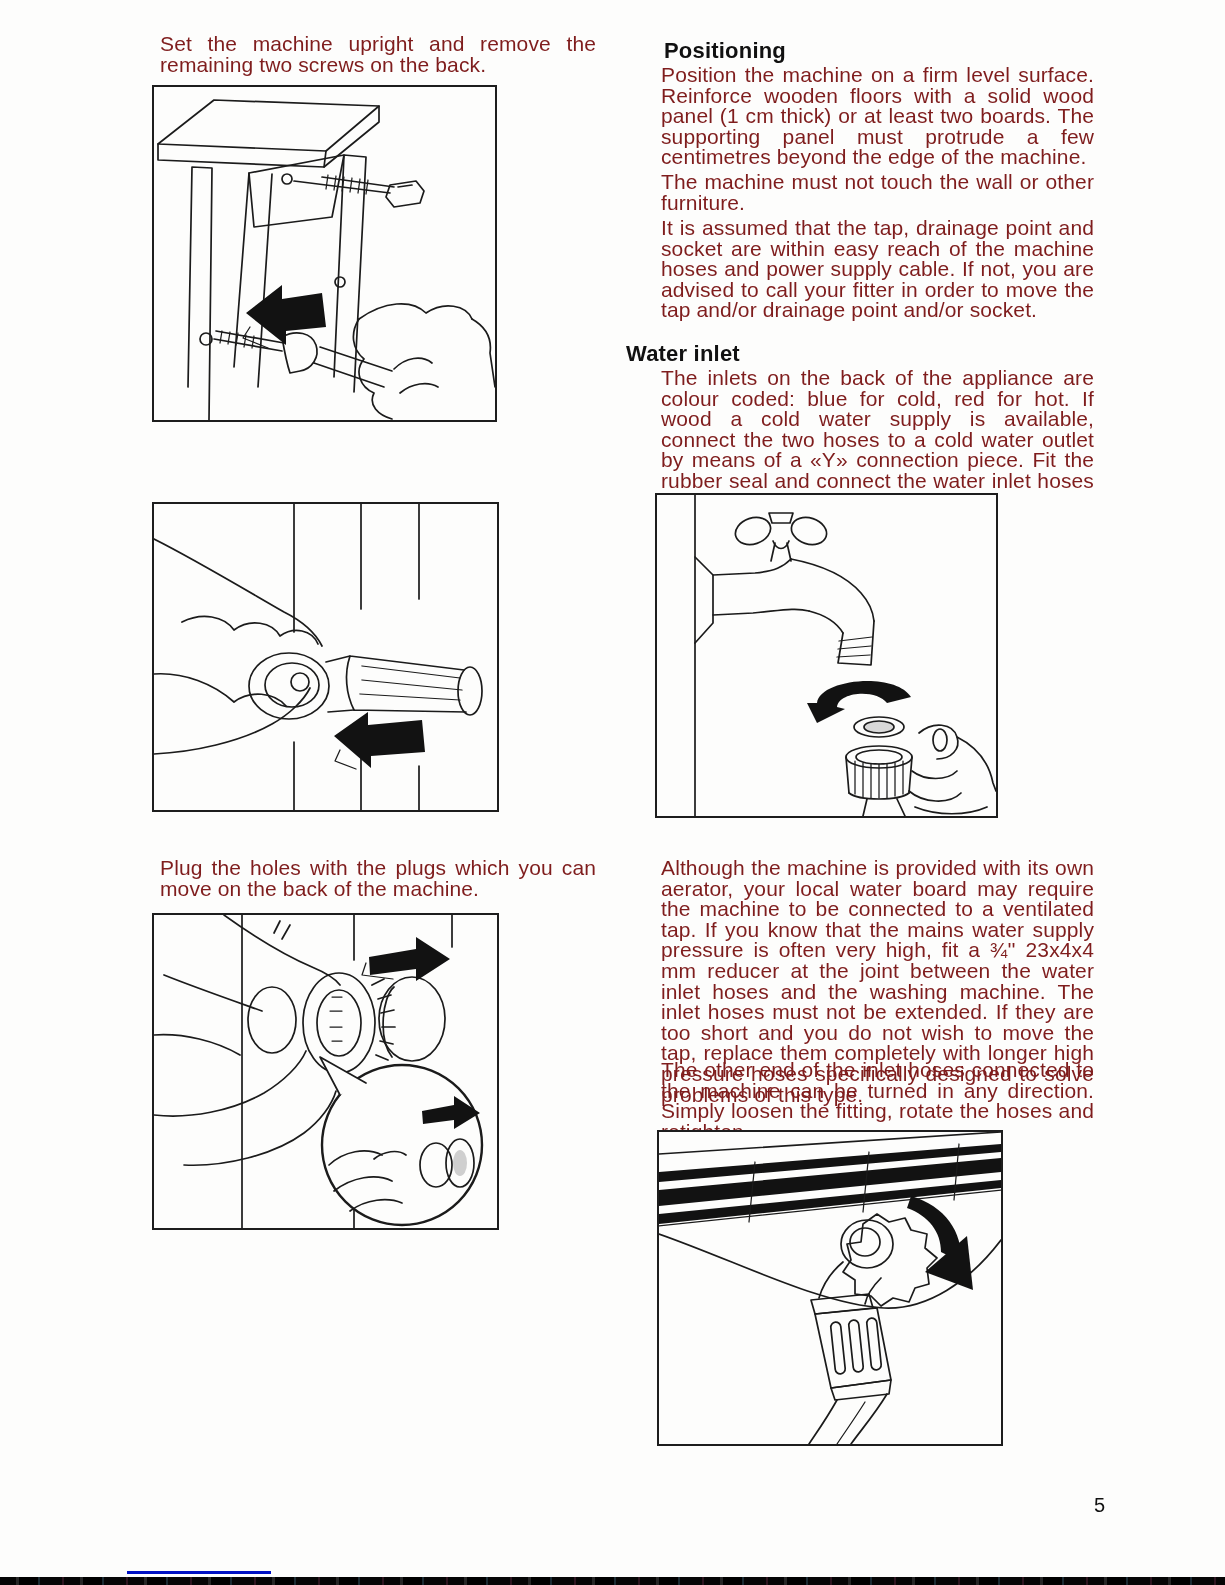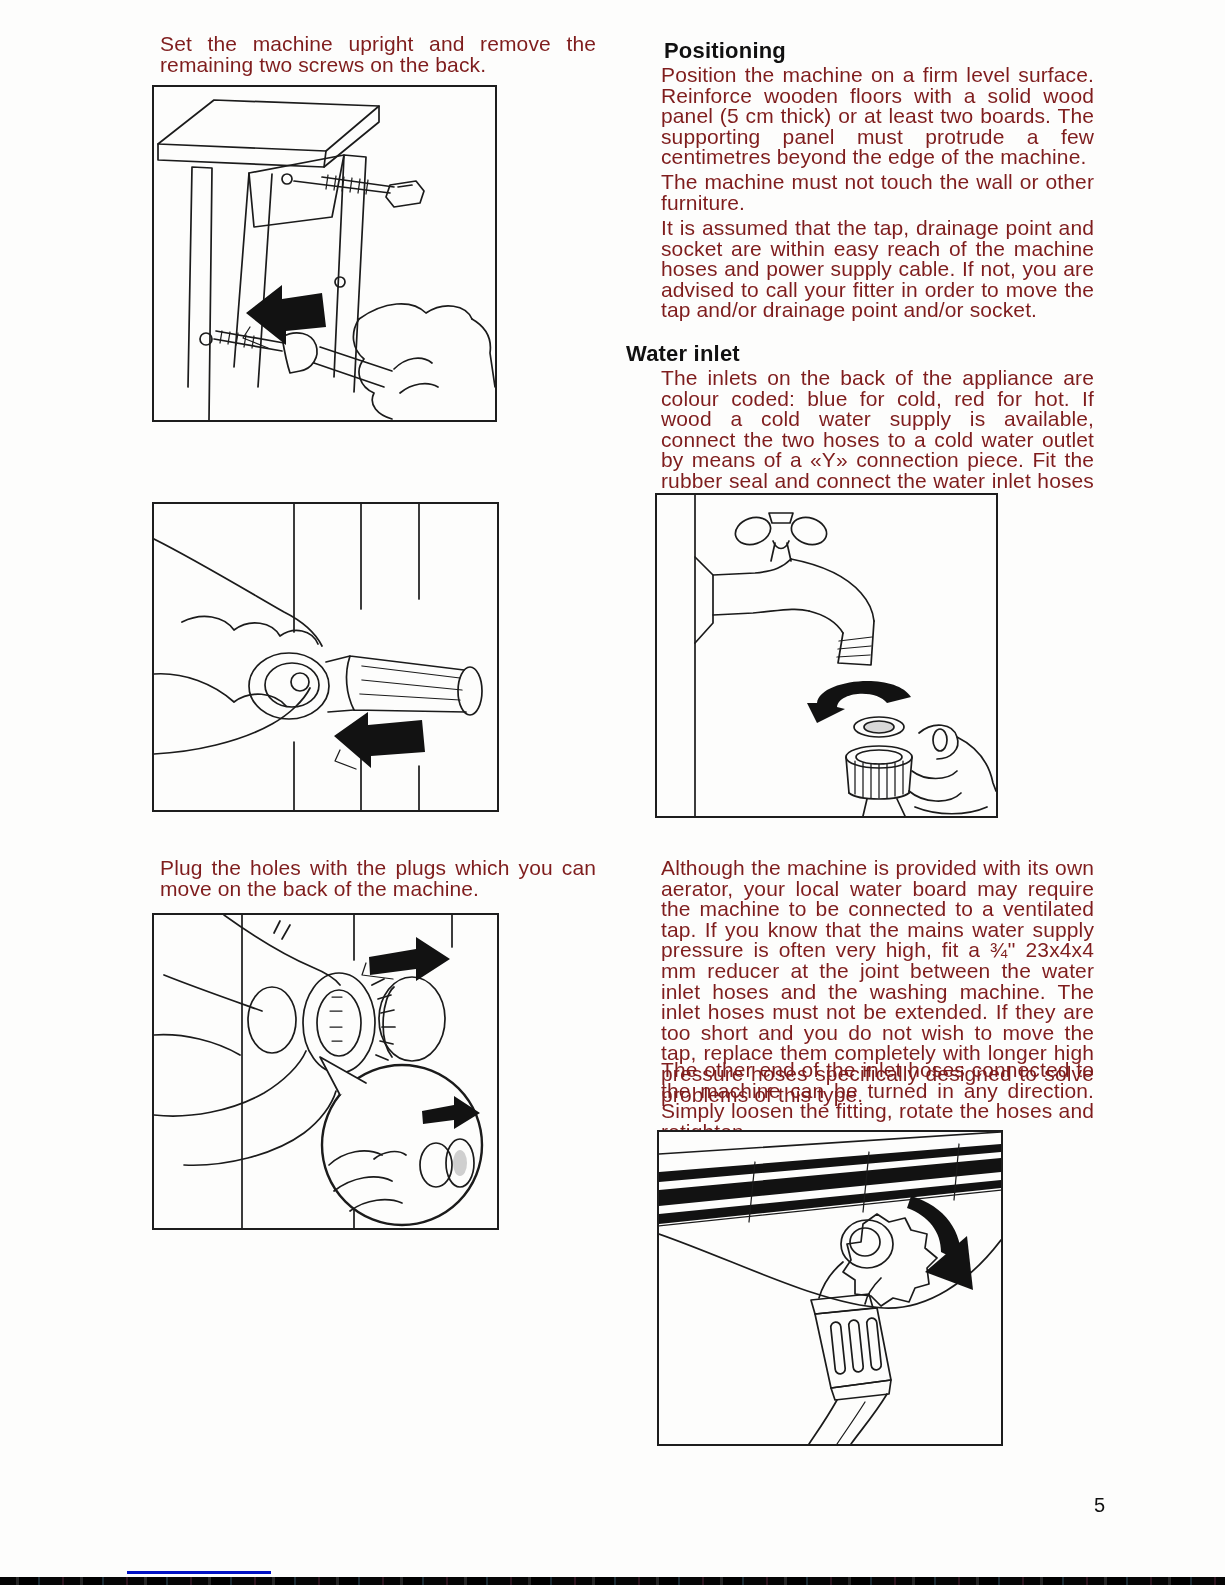--- a/index.html
+++ b/index.html
@@ -125,21 +125,21 @@
         <ellipse cx="306" cy="248" rx="14" ry="24"></ellipse>
         <ellipse cx="306" cy="248" rx="7" ry="13" fill="#cfcfcf" stroke="none"></ellipse>
         <path class="blk" d="M268,196 L300,190 L300,181 L326,198 L300,214 L300,205 L269,209 Z"></path>
       </g>
     </svg>
   </div>
 
   <h2 class="head" style="left:653px; top:28px;">Positioning</h2>
 
   <div class="tblock" style="left:653px; top:57px; width:449px;">
-    <p>Position the machine on a firm level surface. Reinforce wooden floors with a solid wood panel (5 cm thick) or at least two boards. The supporting panel must protrude a few centimetres beyond the edge of the machine.</p>
+    <p>Position the machine on a firm level surface. Reinforce wooden floors with a solid wood panel (1 cm thick) or at least two boards. The supporting panel must protrude a few centimetres beyond the edge of the machine.</p>
   </div>
   <div class="tblock" style="left:653px; top:210px; width:449px;">
     <p>It is assumed that the tap, drainage point and socket are within easy reach of the machine hoses and power supply cable. If not, you are advised to call your fitter in order to move the tap and/or drainage point and/or socket.</p>
   </div>
   <div class="tblock" style="left:653px; top:164px; width:449px;">
     <p>The machine must not touch the wall or other furniture.</p>
   </div>
 
   <h2 class="head" style="left:615px; top:331px;">Water inlet</h2>
 

